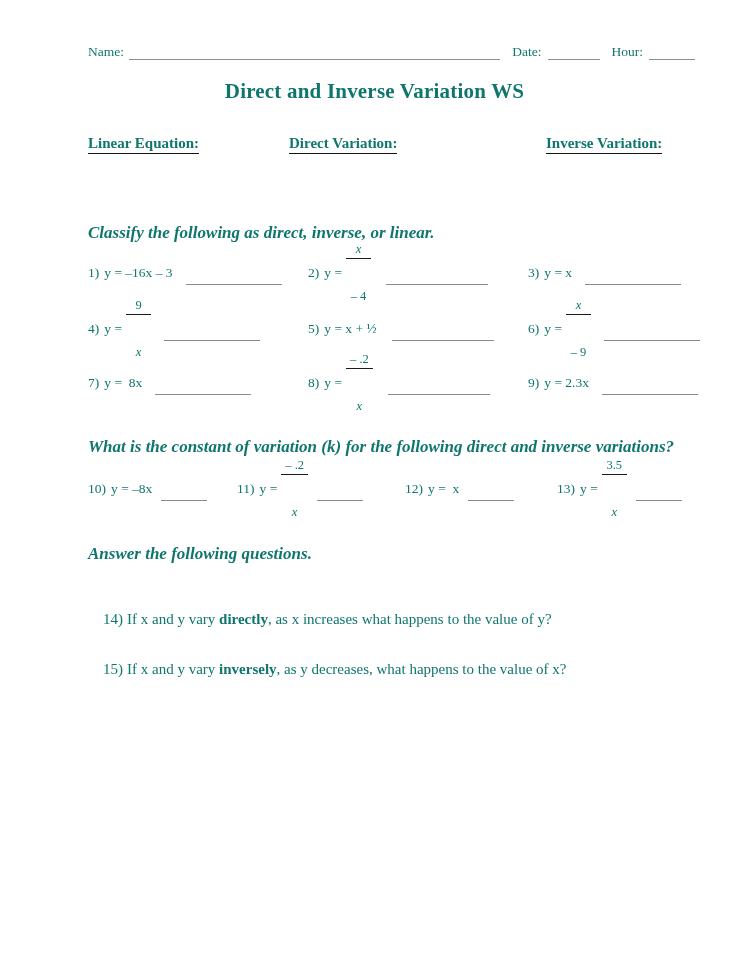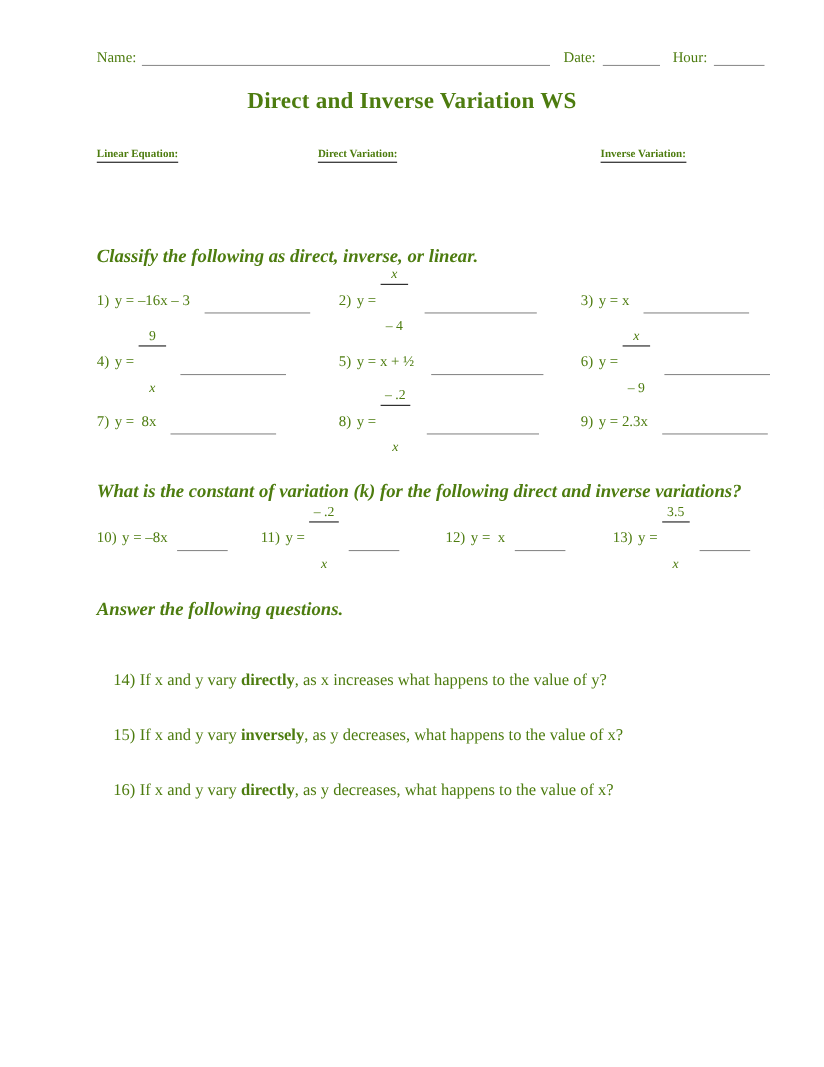--- a/index.html
+++ b/index.html
@@ -2,21 +2,21 @@
 <html><head>
 <meta charset="utf-8">
 <style>
   html,body { margin:0; padding:0; background:#e8e8e8; }
   .page {
     position:relative;
     width:749px; height:970px;
     margin:0 auto;
     background:#ffffff;
     font-family:"Liberation Serif", serif;
-    color:#4d7c0f;
+    color:#0f766e;
     overflow:hidden;
   }
   
   .header-row {
     position:absolute; top:40px; left:88px; right:54px;
     display:flex; align-items:flex-end; height:20px;
     font-size:13.5px;
   }
   .hline { border-bottom:1.5px solid #8f8f8f; height:16px; }
   .hline.grow { flex:1; margin:0 6px 0 5px; }
@@ -26,21 +26,21 @@
   .hlabel.mid { margin-left:6px; }
 
   .title {
     position:absolute; top:79px; left:0; right:0;
     text-align:center; font-weight:bold; font-size:21px;
     letter-spacing:.2px;
   }
 
   .defs span.def {
     position:absolute; top:135px;
-    font-weight:bold; font-size:10px;
+    font-weight:bold; font-size:15px;
     border-bottom:1.6px solid #141414; padding-bottom:1px;
     white-space:pre;
   }
   .def.d1 { left:88px; }
   .def.d2 { left:289px; }
   .def.d3 { left:546px; }
 
   .instruction {
     position:absolute; left:88px;
     font-weight:bold; font-style:italic; font-size:17px;
@@ -219,17 +219,14 @@
   </div>
 
   <div class="instruction instr-answer">Answer the following questions.</div>
 
   <div class="question q14">
     <span class="qnum">14)</span><span>If x and y vary </span><span class="qbold">directly</span><span>, as x increases what happens to the value of y?</span>
   </div>
   <div class="question q15">
     <span class="qnum">15)</span><span>If x and y vary </span><span class="qbold">inversely</span><span>, as y decreases, what happens to the value of x?</span>
   </div>
-  <div class="question q16">
-    <span class="qnum">16)</span><span>If x and y vary </span><span class="qbold">directly</span><span>, as y decreases, what happens to the value of x?</span>
-  </div>
 
 </div>
 
 </body></html>

